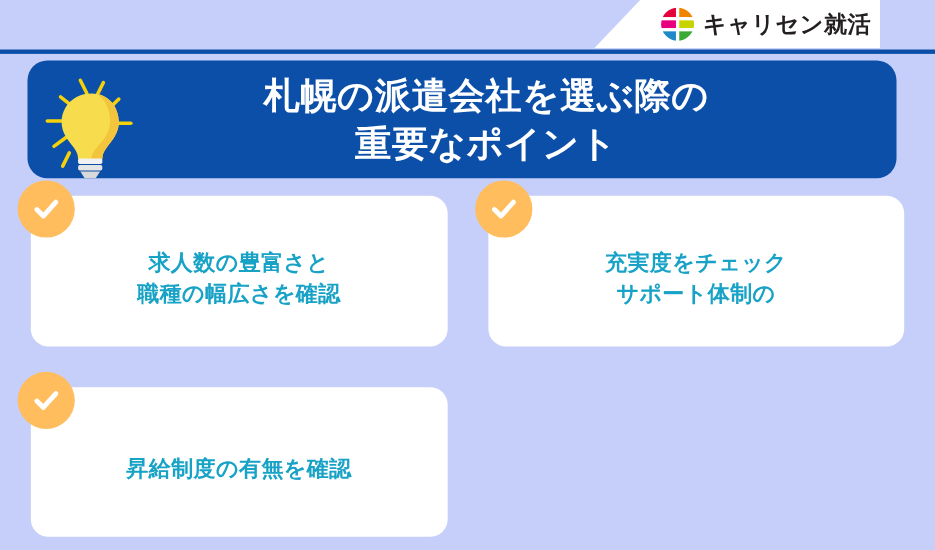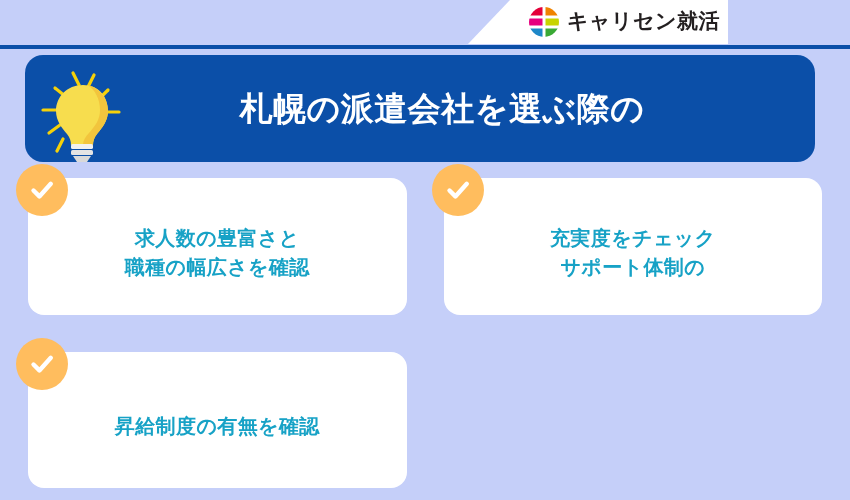--- a/index.html
+++ b/index.html
@@ -7,23 +7,22 @@
     width:850px;height:500px;overflow:hidden;
     font-family:"DejaVu Sans","Liberation Sans",sans-serif;
   }
   #stage{
     position:relative;width:850px;height:500px;
     background:#c5cff9;overflow:hidden;
   }
 
   
   #brandbar{
-    position:absolute;left:0;top:0;width:728px;height:48px;
+    position:absolute;left:0;top:0;width:800px;height:48px;
     z-index:5;
-    font-family:Liberation Mono, monospace;
   }
   #brand-shape{
     position:absolute;right:0;top:0;height:44px;width:260px;
     background:#ffffff;
     -webkit-clip-path:polygon(42px 0, 100% 0, 100% 100%, 0 100%);
     clip-path:polygon(42px 0, 100% 0, 100% 100%, 0 100%);
   }
   #brand-inner{
     position:absolute;right:8px;top:0;height:44px;
     display:flex;align-items:center;gap:7px;
@@ -131,20 +130,21 @@
                  L58 90 C58 86 60 82 64 78 C70 71 75 65 75 55 C75 44 70 34 62 30 Z" fill="#f2c53d"></path>
         <g>
           <rect x="46" y="89" width="22" height="5" rx="1.6" fill="#f1f1f1"></rect>
           <rect x="46" y="95" width="22" height="5" rx="1.6" fill="#e4e4e4"></rect>
           <path d="M48 101 L66 101 L62 107 L52 107 Z" fill="#d9d9d9"></path>
         </g>
       </svg>
     </div>
     <div id="header-titles">
       <div class="htitle">札幌の派遣会社を選ぶ際の</div>
+      <div class="htitle">重要なポイント</div>
     </div>
   </div>
 
   <div id="grid">
 
     <div class="card">
       <div class="check">
         <svg width="30" height="30" viewBox="0 0 30 30" aria-hidden="true">
           <path d="M6.5 15.5 L12.4 21.4 L23.8 8.8" fill="none" stroke="#ffffff" stroke-width="4.4" stroke-linecap="round" stroke-linejoin="round"></path>
         </svg>

